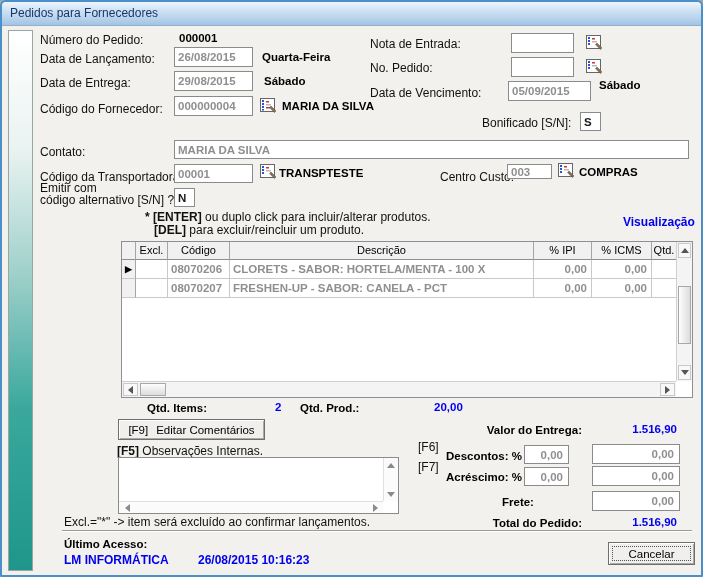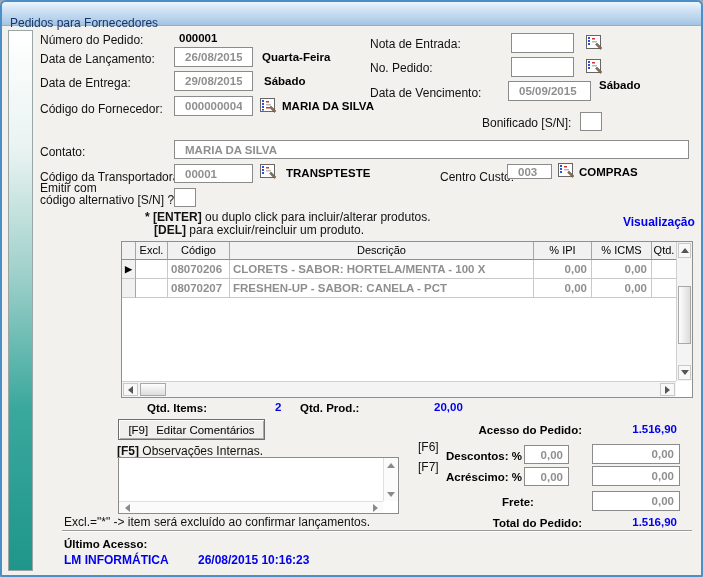--- a/index.html
+++ b/index.html
@@ -15,33 +15,33 @@
     background: #f2f1ee;
     overflow: hidden;
   }
   .titlebar {
     position: absolute; left:0; top:0; width:100%; height:24px;
     background: linear-gradient(180deg,#eef6fd 0%,#d3e5f6 30%,#b9d3ec 70%,#a3c4e2 100%);
     border-bottom: 1px solid #8fb0d2;
     border-radius: 4px 4px 0 0;
   }
   .titlebar span {
-    position:absolute; left:8px; top:14px;
+    position:absolute; left:8px; top:4px;
     font-size:12px; color:#17376b;
   }
   .abs { position:absolute; }
   .lbl { font-size:12px; color:#111; white-space:nowrap; }
   .b   { font-weight:bold; }
   .bv  { font-size:11.5px; font-weight:bold; color:#000; white-space:nowrap; }
   .blue{ color:#0000ee; }
   .inp {
     position:absolute; background:#fff; border:1px solid #8b8b8b;
     font-family:"Liberation Sans",sans-serif;
     font-size:11.5px; font-weight:bold; color:#8f8f8f;
-    padding:0 10px; outline:none;
+    padding:0 3px; outline:none;
   }
   .inp.black { color:#1a1a1a; }
   .inp.right { text-align:right; padding-right:5px; }
 
   .teal {
     position:absolute; left:6px; top:28px; width:25px; height:541px;
     border:1px solid #9aa5a5;
     background: linear-gradient(180deg,#ffffff 0%,#e9f3f1 22%,#9fd0ca 45%,#3aa89d 70%,#1f968b 100%);
   }
 
@@ -191,21 +191,21 @@
     <svg width="19" height="17" viewBox="0 0 19 17">
       <rect x="1.5" y="1.5" width="14" height="13" fill="#fff" stroke="#666"></rect>
       <rect x="3" y="3" width="2" height="2" fill="#2b4fd8"></rect>
         <rect x="3" y="6" width="2" height="2" fill="#2b4fd8"></rect>
       <rect x="3" y="9" width="2" height="2" fill="#2b4fd8"></rect>
       <rect x="7" y="4" width="3" height="1.5" fill="#c93535"></rect>
         <rect x="7" y="7" width="5" height="1.5" fill="#b9b9b9"></rect>
       <path d="M12 9 L17 14 L15.4 15.6 L10.5 10.6 Z" fill="#8a6d4f" stroke="#555" stroke-width="0.5"></path>
     </svg>
   </span>
-  <div class="abs bv" style="left:284px;top:165px">TRANSPTESTE</div>
+  <div class="abs bv" style="left:277px;top:165px">TRANSPTESTE</div>
 
   <div class="abs lbl" style="left:438px;top:168px">Centro Custo:</div>
   <input class="inp" style="left: 505px; top: 162px; width: 45px; height: 15px;" value="003">
   <span class="lookup" style="left:555px;top:160px">
     <svg width="19" height="17" viewBox="0 0 19 17">
       <rect x="1.5" y="1.5" width="14" height="13" fill="#fff" stroke="#666"></rect>
       <rect x="3" y="3" width="2" height="2" fill="#2b4fd8"></rect>
         <rect x="3" y="6" width="2" height="2" fill="#2b4fd8"></rect>
       <rect x="3" y="9" width="2" height="2" fill="#2b4fd8"></rect>
       <rect x="7" y="4" width="3" height="1.5" fill="#c93535"></rect>
@@ -307,21 +307,21 @@
     <div class="hstrip">
       <div class="ar" style="left:2px;top:1px">
           <div class="tl" style="border-right-color:#8a8a8a"></div>
         </div>
       <div class="ar" style="right:2px;top:1px">
           <div class="tr" style="border-left-color:#8a8a8a"></div>
         </div>
     </div>
   </div>
 
-  <div class="abs bv" style="left:440px;top:422px;width:140px;text-align:right">Acesso do Pedido:</div>
+  <div class="abs bv" style="left:440px;top:422px;width:140px;text-align:right">Valor do Entrega:</div>
   <div class="abs bv blue" style="left:595px;top:421px;width:80px;text-align:right">1.516,90</div>
 
   <div class="abs lbl" style="left:416px;top:438px">[F6]</div>
   <div class="abs bv" style="left:420px;top:448px;width:100px;text-align:right">Descontos:  %</div>
   <input class="inp right" style="left: 522px; top: 443px; width: 45px; height: 19px;" value="0,00">
   <input class="inp right" style="left: 590px; top: 442px; width: 88px; height: 20px;" value="0,00">
 
   <div class="abs lbl" style="left:416px;top:458px">[F7]</div>
   <div class="abs bv" style="left:420px;top:469px;width:100px;text-align:right">Acréscimo:  %</div>
   <input class="inp right" style="left: 522px; top: 465px; width: 45px; height: 19px;" value="0,00">
@@ -334,14 +334,18 @@
   <div class="abs bv blue" style="left:595px;top:514px;width:80px;text-align:right">1.516,90</div>
 
   <div class="abs lbl" style="left:62px;top:513px">Excl.="*"  -&gt; item será excluído ao confirmar lançamentos.</div>
 
   <div class="hr"></div>
 
   <div class="abs bv" style="left:62px;top:536px">Último Acesso:</div>
   <div class="abs bv blue" style="left:62px;top:551px;font-size:12px">LM INFORMÁTICA</div>
   <div class="abs bv blue" style="left:196px;top:551px;font-size:12px">26/08/2015  10:16:23</div>
 
+  <div class="btn" style="left:606px;top:540px;width:87px;height:23px">
+    <div class="focus-ring"></div>
+    <span>Cancelar</span>
+  </div>
 
 </div>
 
 </body></html>

